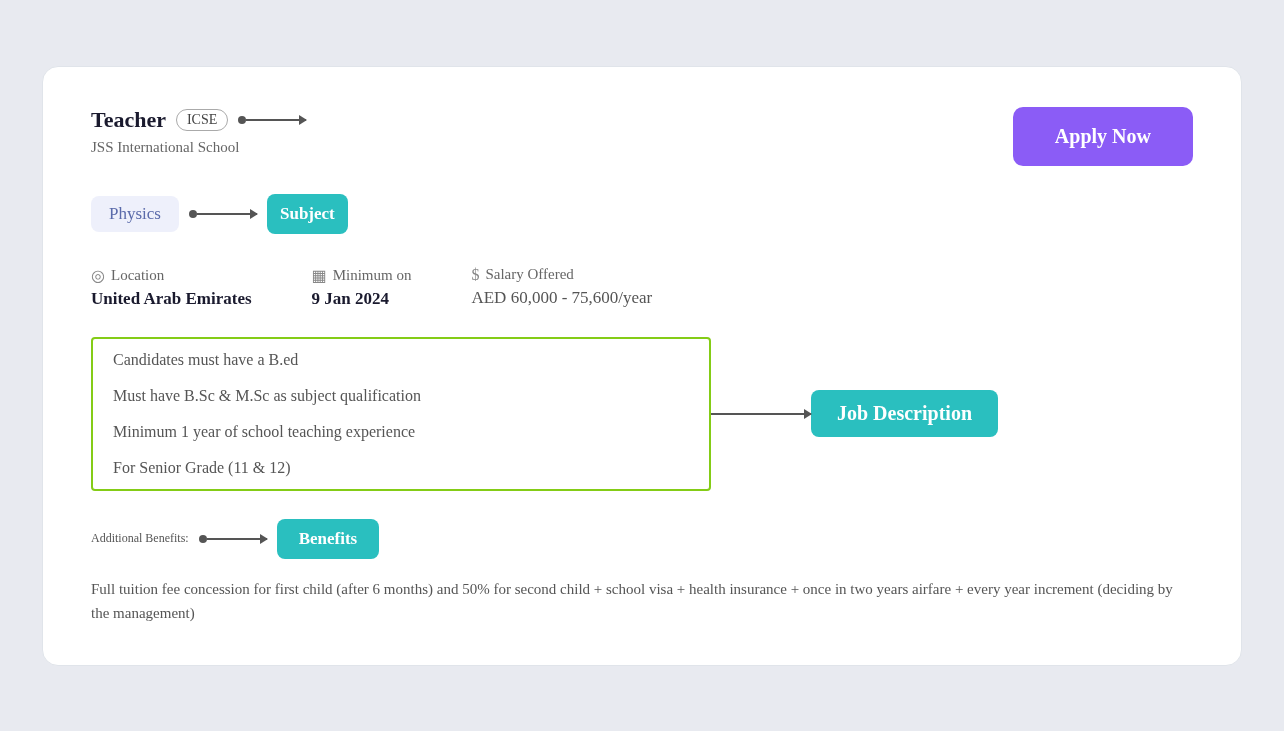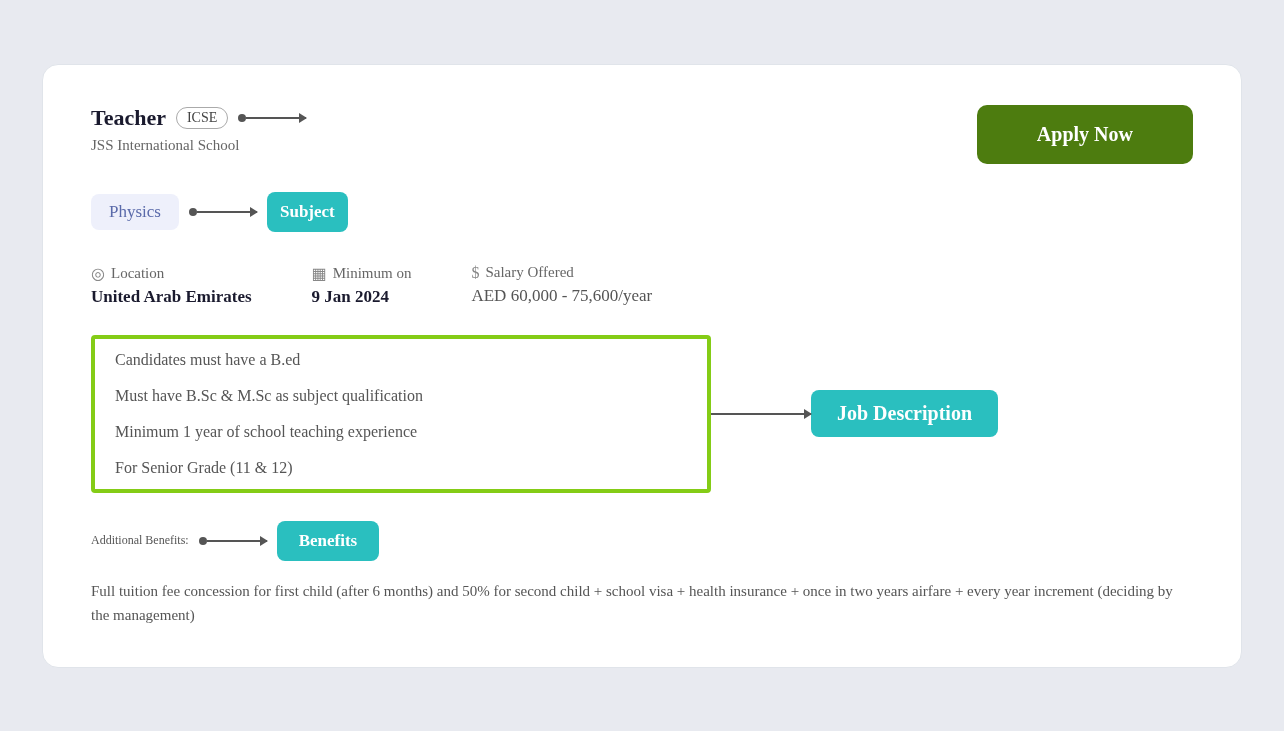--- a/index.html
+++ b/index.html
@@ -88,25 +88,25 @@
       cursor: pointer;
     }
     .school-name {
       font-size: 15px;
       color: #666;
       margin-top: 4px;
     }
 
     
     .apply-btn {
-      background: #4d7c0f;
+      background: #8b5cf6;
       color: #fff;
       border: none;
       border-radius: 10px;
-      padding: 18px 60px;
+      padding: 18px 42px;
       font-size: 20px;
       font-weight: 600;
       cursor: pointer;
       white-space: nowrap;
       align-self: center;
     }
 
     
     .subject-row {
       display: flex;
@@ -174,21 +174,21 @@
       font-size: 16px;
       color: #555;
     }
     .job-desc-box-and-label {
       display: flex;
       align-items: center;
       gap: 0;
       position: relative;
     }
     .bracket-box {
-      border: 4px solid #84cc16;
+      border: 2px solid #84cc16;
       border-radius: 4px;
       padding: 12px 0 12px 0;
       width: 620px;
       position: relative;
     }
     .bracket-box-inner {
       padding: 0 20px;
       display: flex;
       flex-direction: column;
       gap: 18px;

